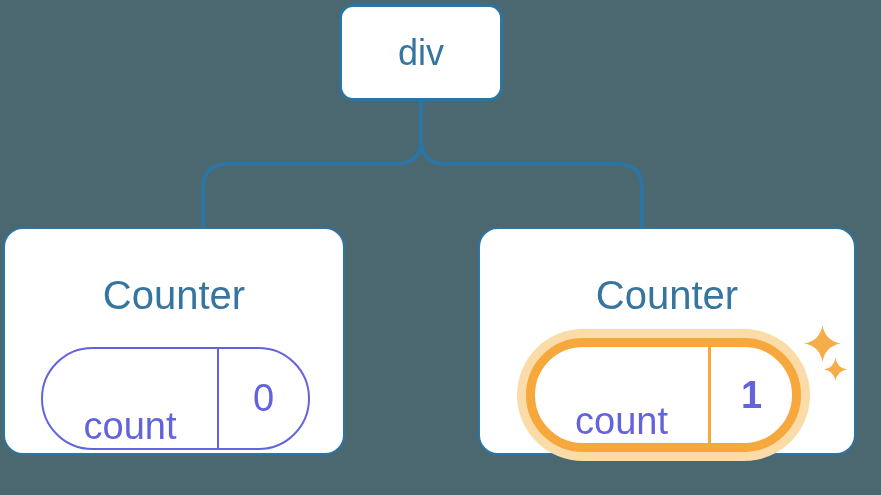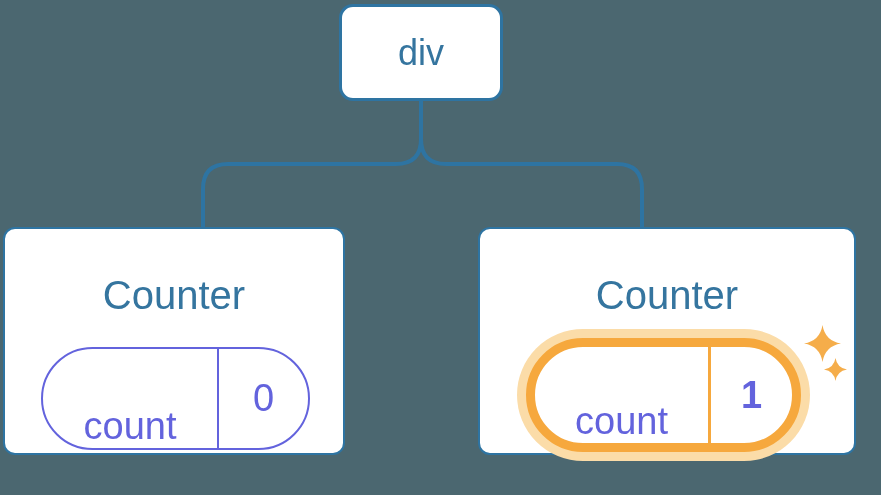--- a/index.html
+++ b/index.html
@@ -35,21 +35,21 @@
     font-size: 36px;
     font-weight: 500;
     color: #35759F;
   }
   .card {
     position: absolute;
     top: 227px;
     height: 228px;
     background: #ffffff;
     border: 2px solid #2E74A2;
-    border-radius: 12px;
+    border-radius: 20px;
     box-sizing: border-box;
   }
   .card-left  { left: 3px;   width: 342px; }
   .card-right { left: 478px; width: 378px; }
   .card-title {
     position: absolute;
     top: 44px; left: 0;
     width: 100%;
     text-align: center;
     font-size: 40px;

